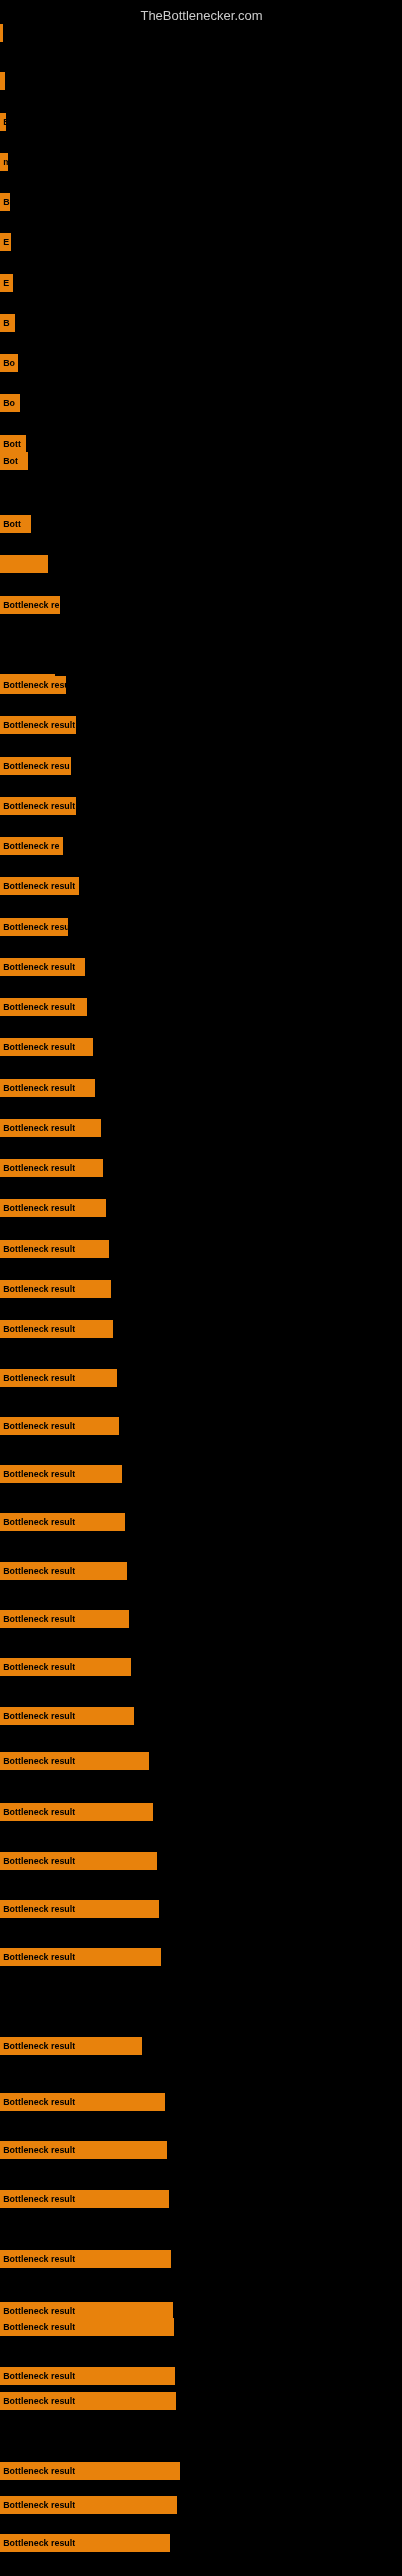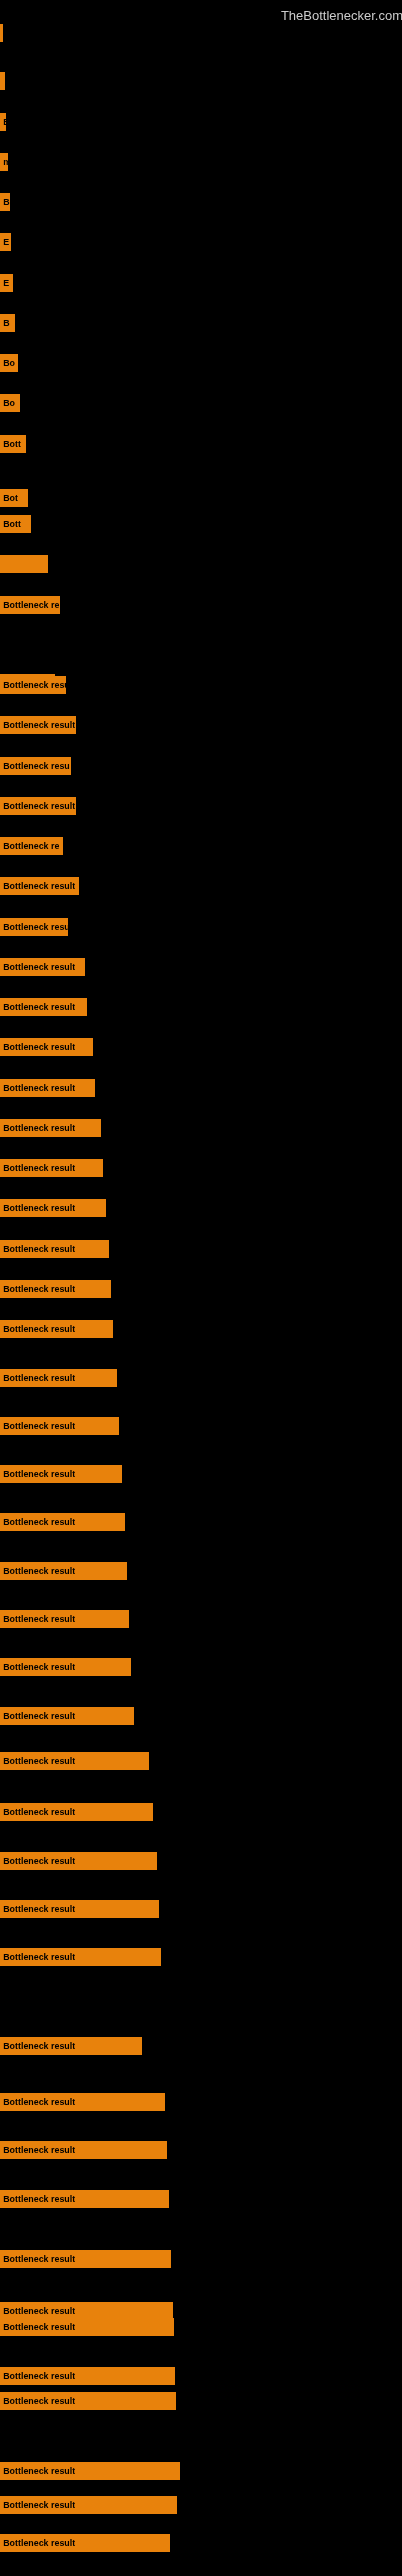--- a/index.html
+++ b/index.html
@@ -10,21 +10,21 @@
     body {
       background-color: #000000;
       width: 403px;
       min-height: 2576px;
       font-family: Arial, sans-serif;
       position: relative;
     }
     .site-title {
       color: #cccccc;
       font-size: 13px;
-      text-align: right;
+      text-align: center;
       padding: 8px 0 4px 0;
     }
     .chart-area {
       position: relative;
       width: 403px;
       height: 2576px;
     }
     .bar-item {
       position: absolute;
       left: 0;
@@ -99,21 +99,21 @@
     <div class="bar-item" style="top: 394px;">
       <div class="bar" style="width: 20px;">
         <span class="bar-label">Bo</span>
       </div>
     </div>
     <div class="bar-item" style="top: 435px;">
       <div class="bar" style="width: 26px;">
         <span class="bar-label">Bott</span>
       </div>
     </div>
-    <div class="bar-item" style="top: 489px;">
+    <div class="bar-item" style="top: 452px;">
       <div class="bar" style="width: 28px;">
         <span class="bar-label">Bot</span>
       </div>
     </div>
     <div class="bar-item" style="top: 515px;">
       <div class="bar" style="width: 31px;">
         <span class="bar-label">Bott</span>
       </div>
     </div>
     <div class="bar-item" style="top: 555px;">

